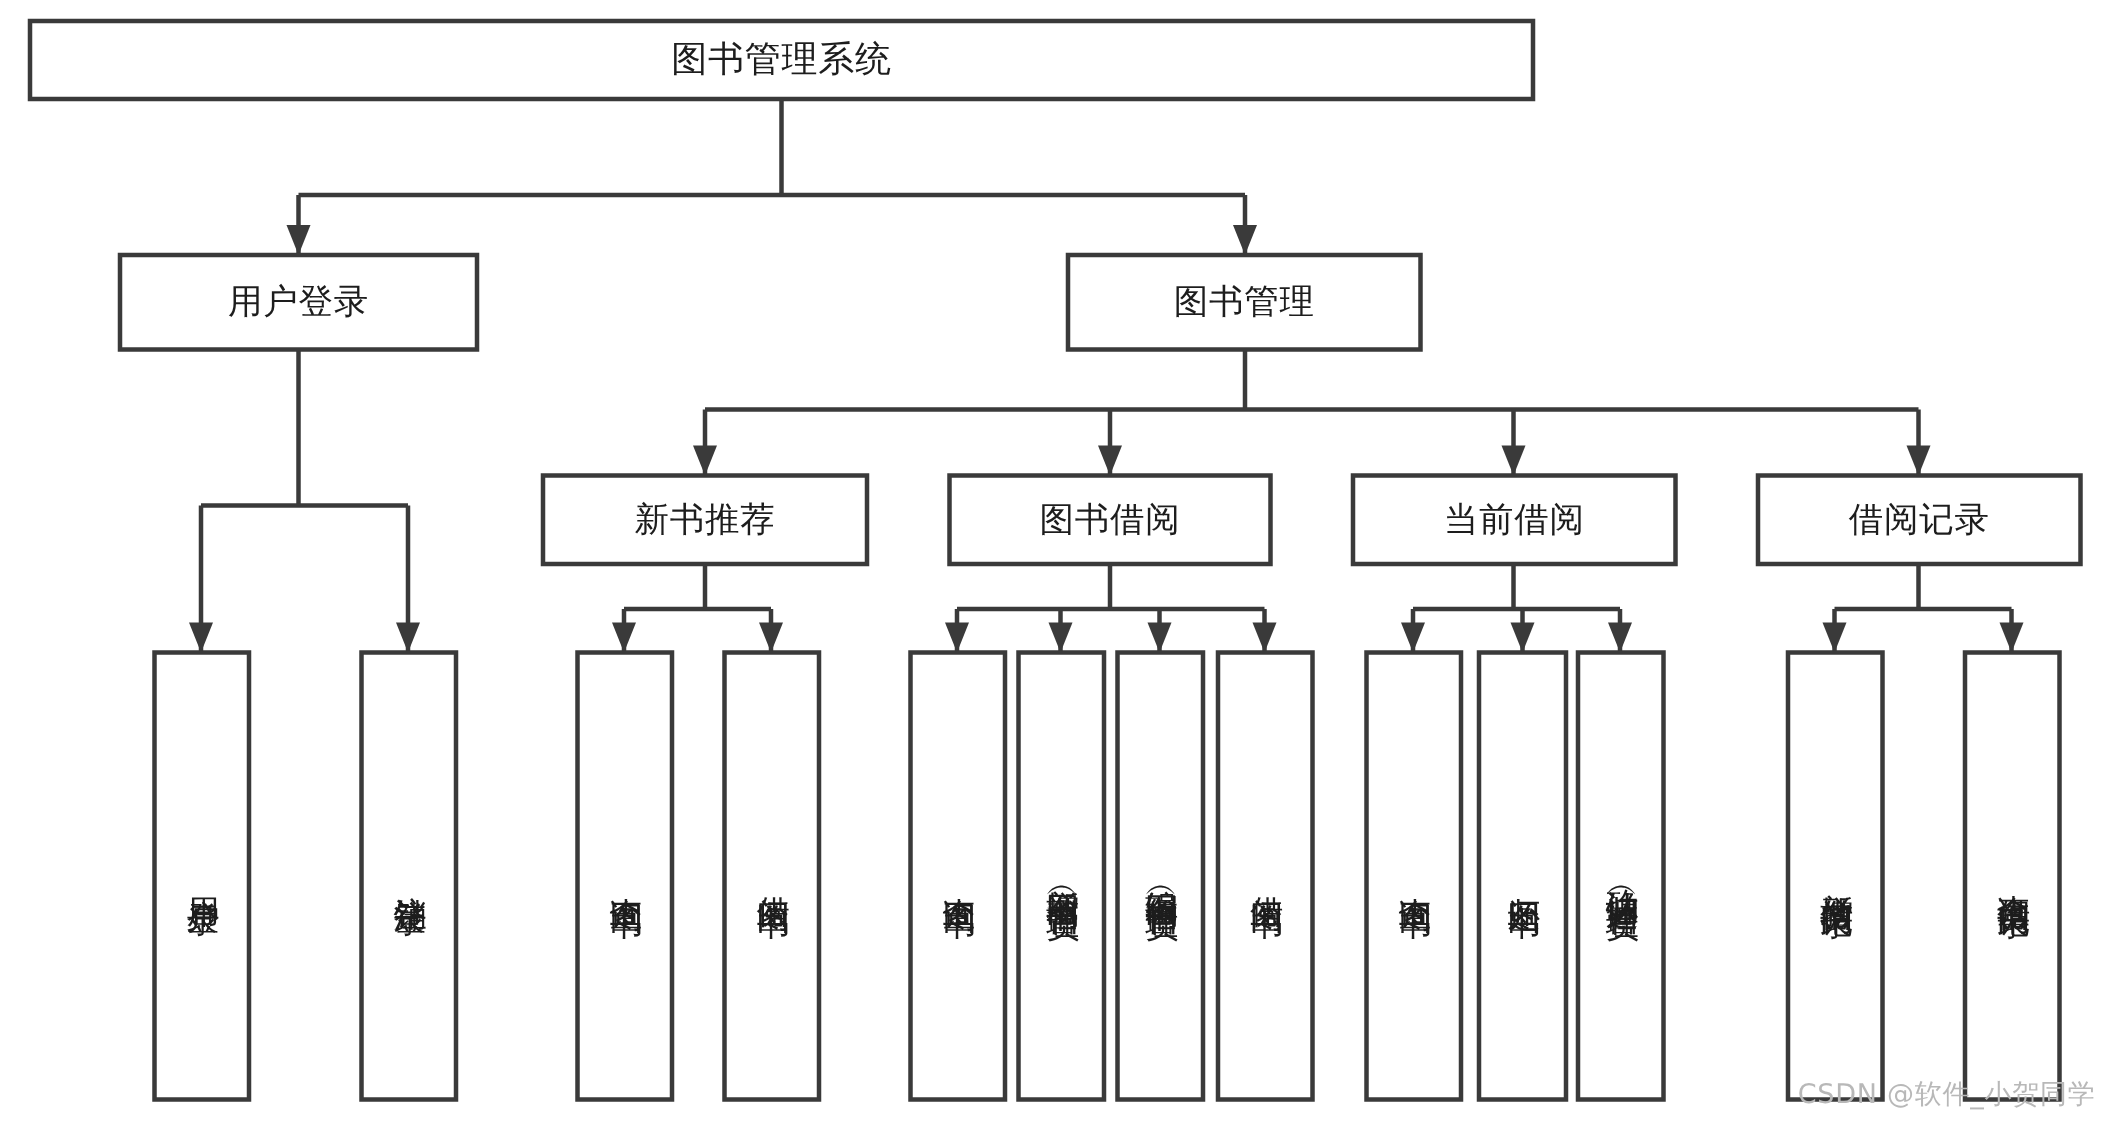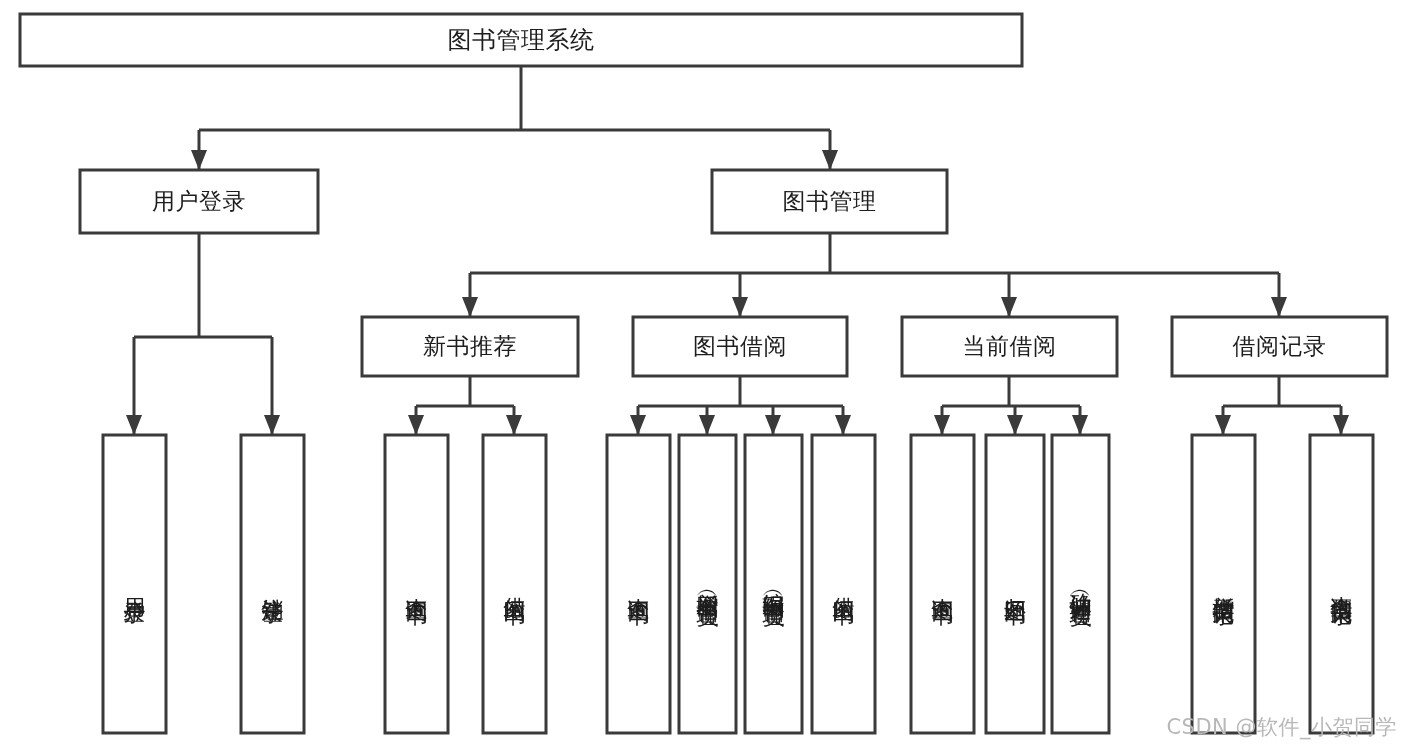--- a/index.html
+++ b/index.html
@@ -73,21 +73,21 @@
     color: #1d1d1d;
     letter-spacing: 2px;
     white-space: nowrap;
     text-align: center;
   }
   .watermark {
     position: absolute;
     right: 8px;
     bottom: 6px;
     font-family: "DejaVu Sans", "Liberation Sans", sans-serif;
-    font-size: 21px;
+    font-size: 18px;
     color: #b8b8b8;
     letter-spacing: 0.5px;
     user-select: none;
     white-space: nowrap;
   }
 </style>
 </head>
 <body>
 
 <div id="diagram-root">

